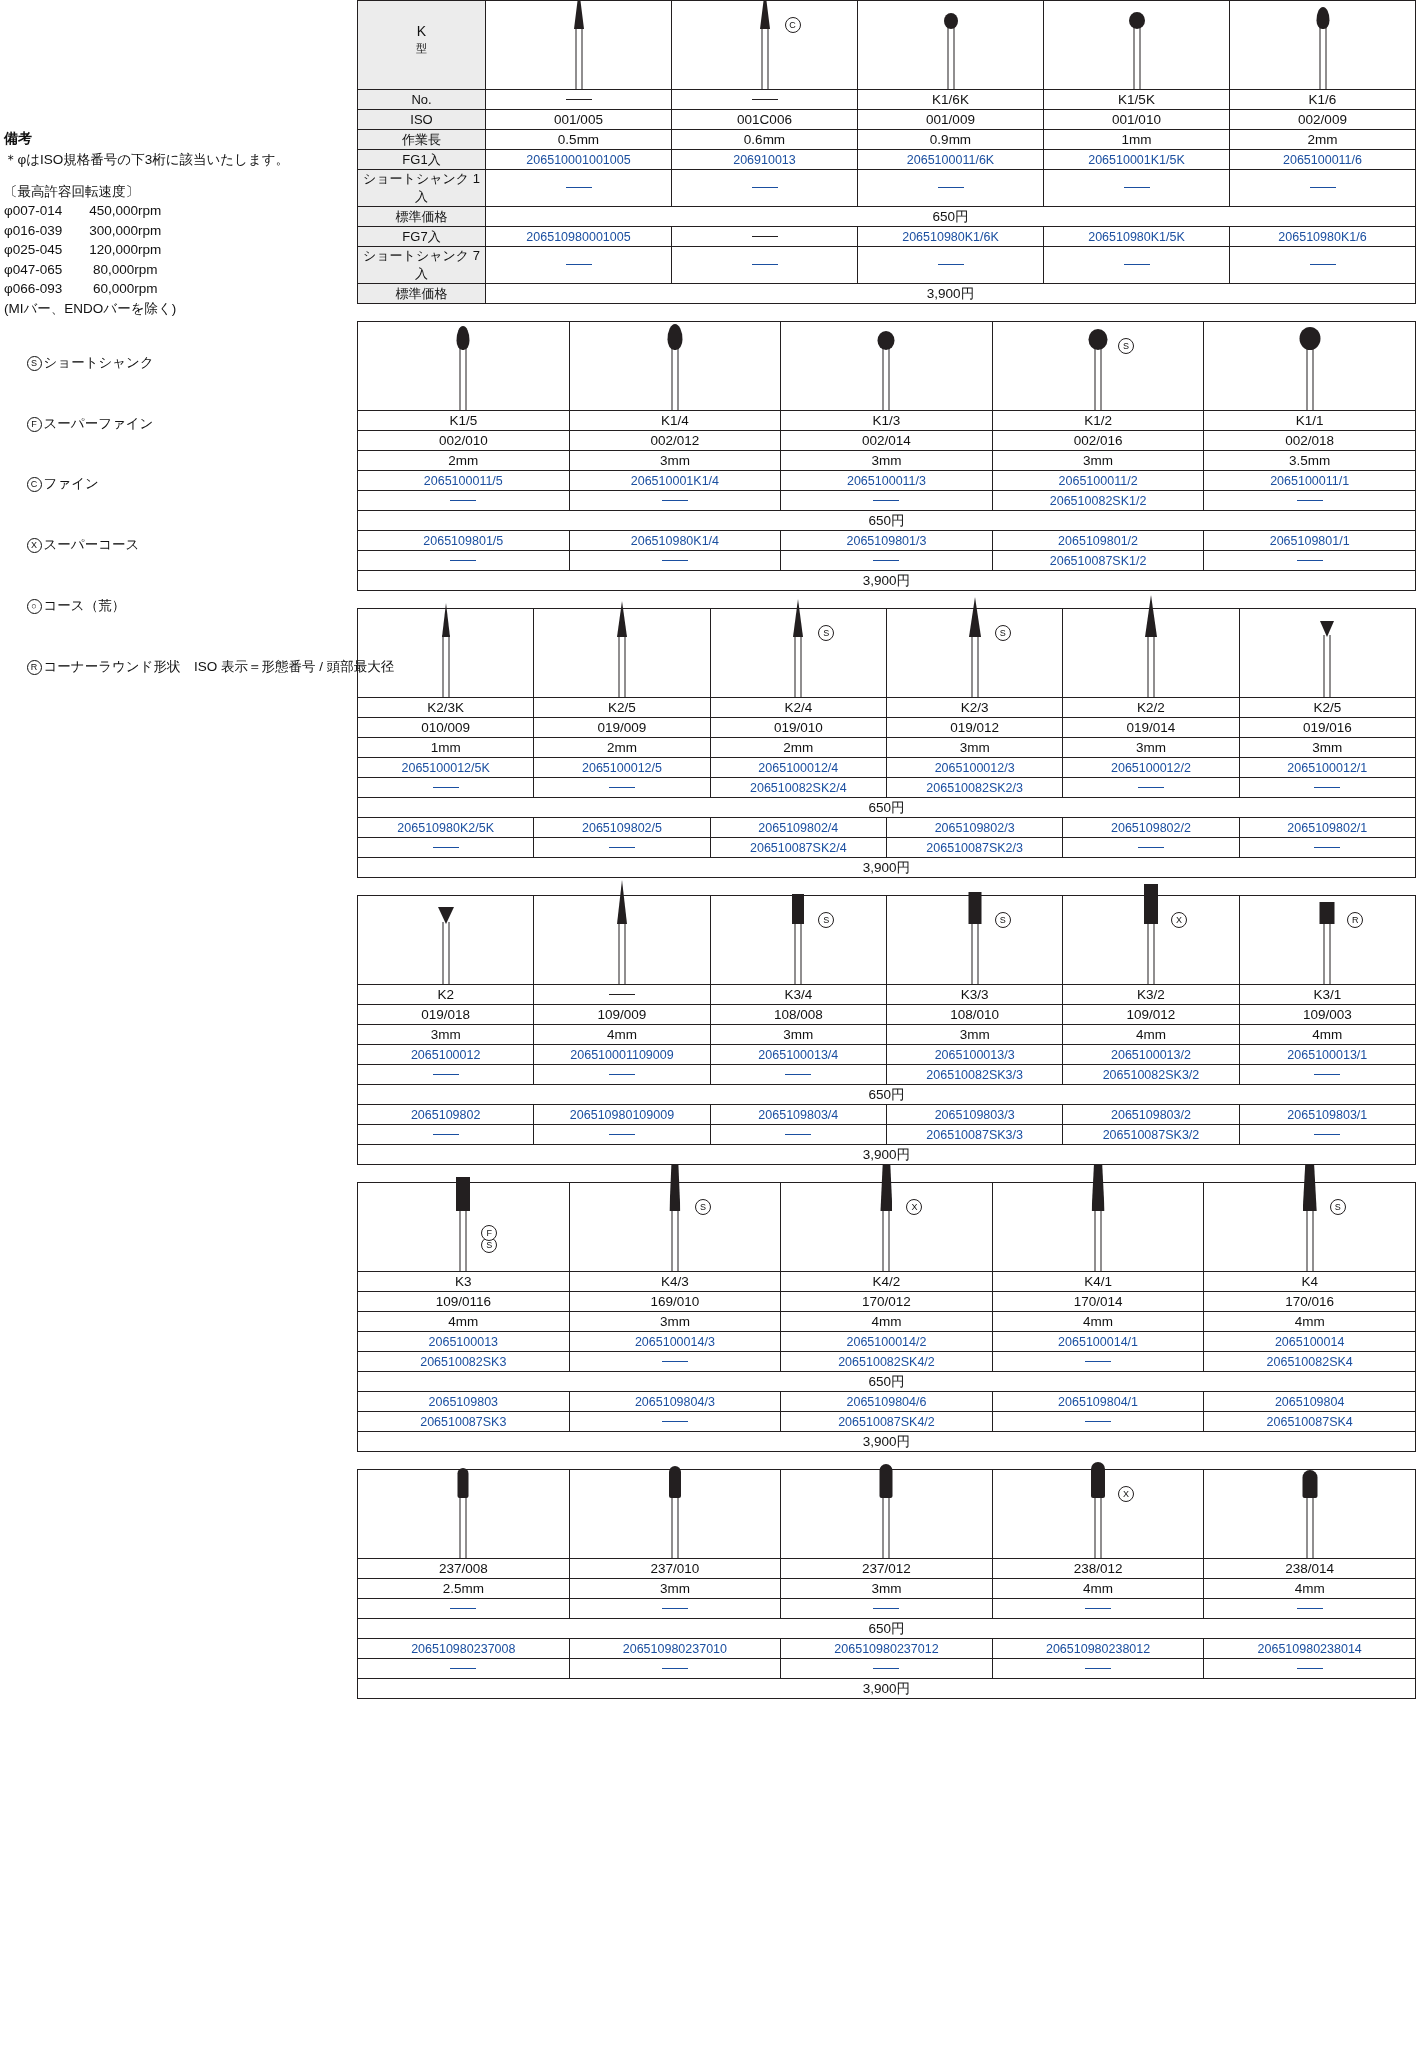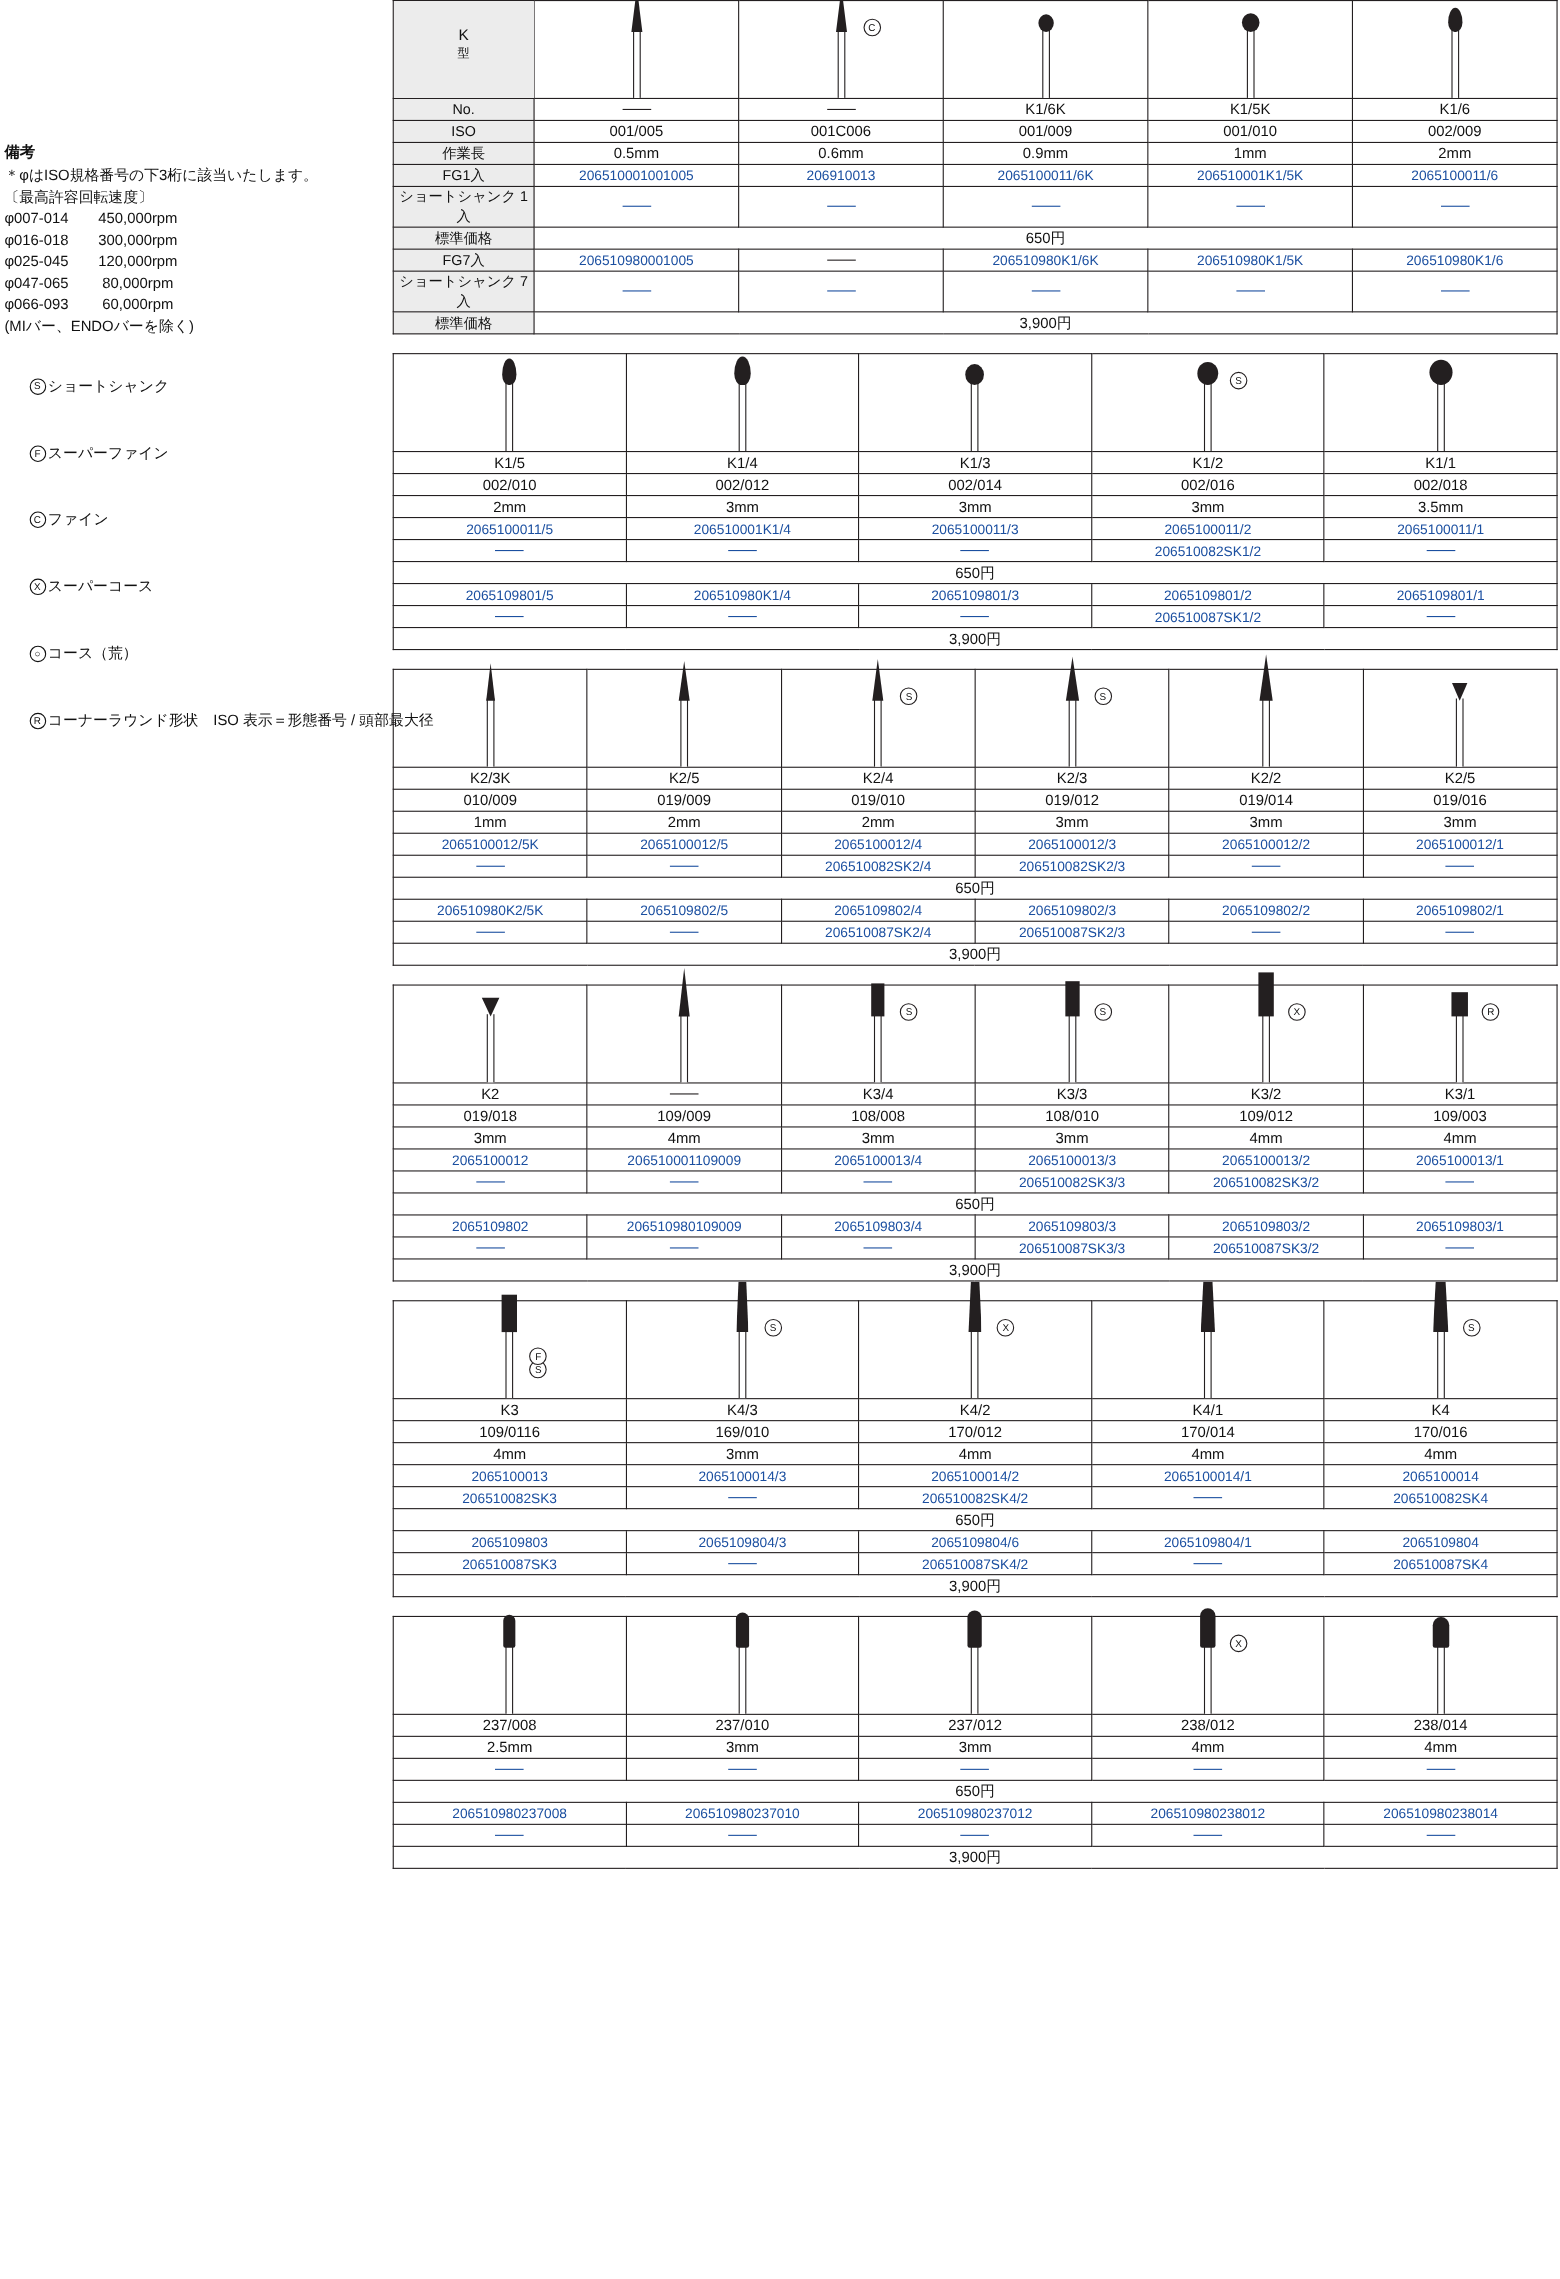--- a/index.html
+++ b/index.html
@@ -5,21 +5,21 @@
   html,body{margin:0;padding:0;}
   body{
     width:1418px;height:2072px;background:#ffffff;
     font-family:"Liberation Sans","DejaVu Sans",sans-serif;
     color:#111;font-size:13px;position:relative;
   }
   
   .notes{position:absolute;left:4px;top:130px;width:345px;}
   .notes .title{font-weight:bold;font-size:14px;margin-bottom:2px;}
   .notes .line{font-size:13.5px;line-height:1.45;white-space:pre;}
-  .notes .blk{margin-top:0;}
+  .notes .blk{margin-top:12px;}
   .notes .spd{font-size:13.5px;line-height:1.45;white-space:pre;}
   .notes .legend{margin-top:14px;}
   .notes .legend .line{font-size:13.5px;line-height:1.5;}
   .circ{
     display:inline-block;width:13px;height:13px;border:1px solid #111;border-radius:50%;
     font-size:9px;line-height:13px;text-align:center;vertical-align:1px;margin-right:2px;
   }
   
   .tables{position:absolute;left:357px;top:0;width:1058px;}
   table{border-collapse:collapse;width:1058px;margin-bottom:17px;table-layout:fixed;}
@@ -44,21 +44,21 @@
 </style>
 </head>
 <body>
 
 <div class="notes">
   <div class="title">備考</div>
   <div class="line">＊φはISO規格番号の下3桁に該当いたします。</div>
   <div class="blk">
     <div class="spd">〔最高許容回転速度〕</div>
     <div class="spd">φ007-014　　450,000rpm</div>
-    <div class="spd">φ016-018　　300,000rpm</div>
+    <div class="spd">φ016-039　　300,000rpm</div>
     <div class="spd">φ025-045　　120,000rpm</div>
     <div class="spd">φ047-065　　 80,000rpm</div>
     <div class="spd">φ066-093　　 60,000rpm</div>
     <div class="spd">(MIバー、ENDOバーを除く)</div>
   </div>
   <div class="legend">
     <div class="line">
       <span class="circ">S</span><span>ショートシャンク</span>
     </div>
     <div class="line">

